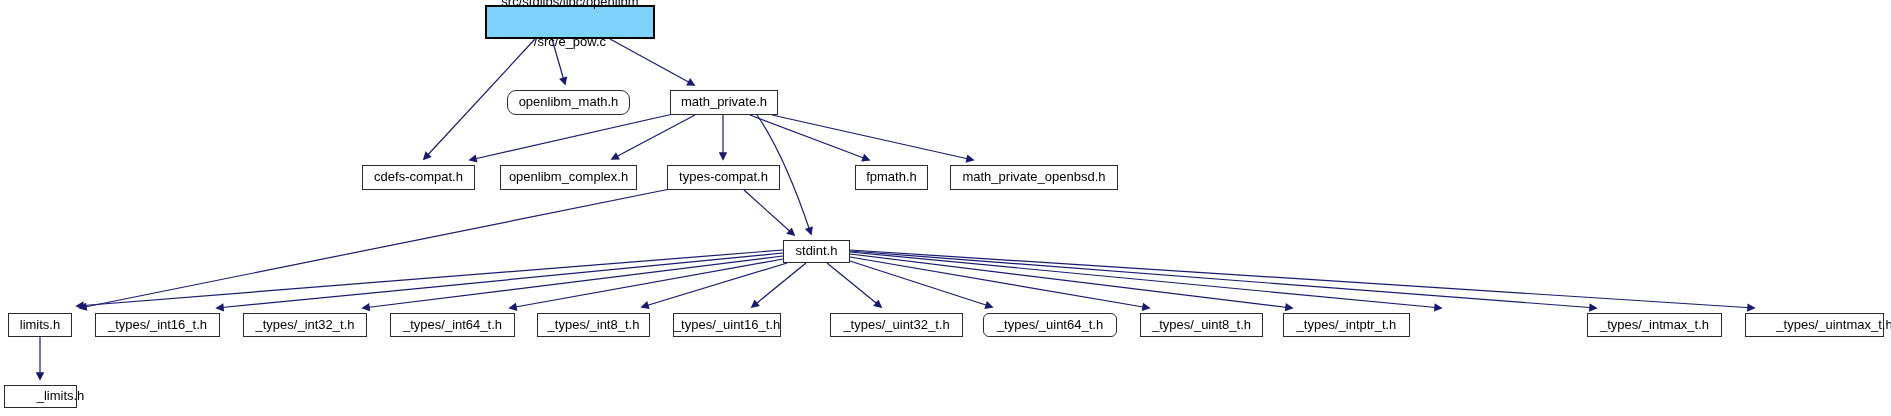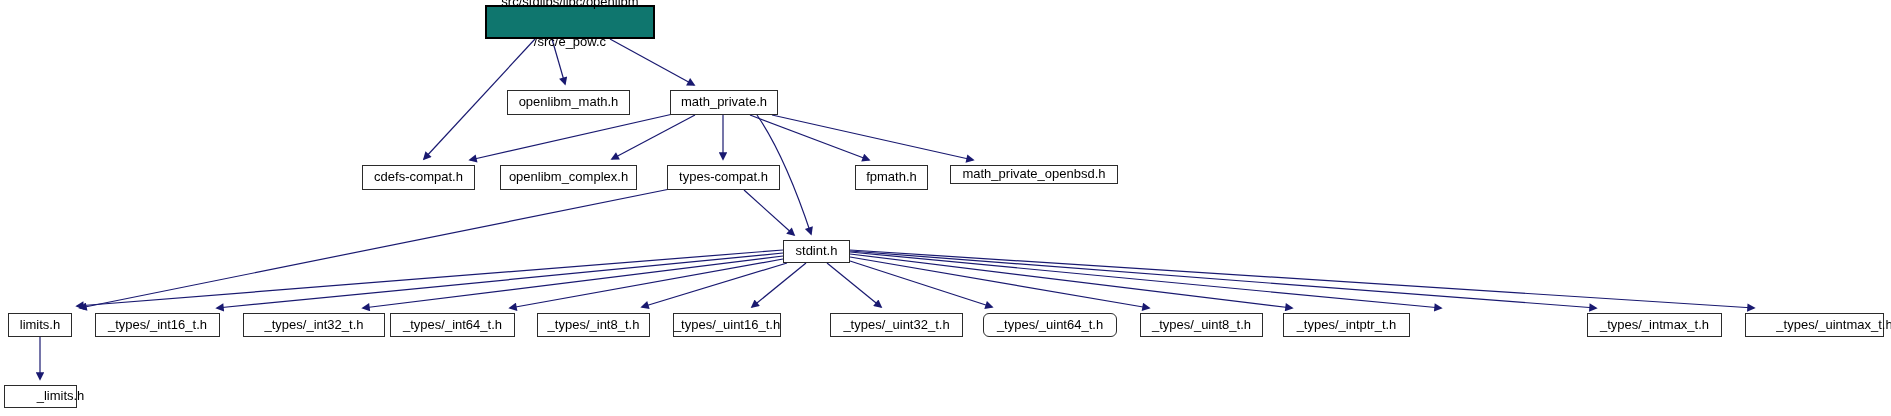--- a/index.html
+++ b/index.html
@@ -15,21 +15,21 @@
     position:absolute;
     box-sizing:border-box;
     background:#ffffff;
     border:1.4px solid #2b2b2b;
     display:flex;align-items:center;justify-content:center;
     font-size:13px;color:#000000;
     white-space:nowrap;
     line-height:1.25;
   }
   .node.root{
-    background:#0f766e;
+    background:#7dd3fc;
     border:2px solid #000000;
     flex-direction:column;
     justify-content:center;
     gap:24px;
   }
   .node.root span{display:block;text-align:center;}
 </style>
 </head>
 <body>
 
@@ -72,54 +72,54 @@
 
       <path d="M40,337 L40,379" marker-end="url(#arrow)"></path>
     </g>
   </svg>
 
   <div class="node root" style="left:485px;top:5px;width:170px;height:34px;">
     <span>src/stdlibs/libc/openlibm</span>
     <span>/src/e_pow.c</span>
   </div>
 
-  <div class="node" style="left:507px;top:90px;width:123px;height:25px;">
+  <div class="node" style="left:507px;top:90px;width:123px;height:25px;border-radius:9px;">
     <span>openlibm_math.h</span>
   </div>
   <div class="node" style="left:670px;top:90px;width:108px;height:25px;text-align:center;">
     <span>math_private.h</span>
   </div>
 
   <div class="node" style="left:362px;top:165px;width:113px;height:25px;">
     <span>cdefs-compat.h</span>
   </div>
   <div class="node" style="left:500px;top:165px;width:137px;height:25px;">
     <span>openlibm_complex.h</span>
   </div>
   <div class="node" style="left:667px;top:165px;width:113px;height:25px;">
     <span>types-compat.h</span>
   </div>
   <div class="node" style="left:855px;top:165px;width:73px;height:25px;">
     <span>fpmath.h</span>
   </div>
-  <div class="node" style="left:950px;top:165px;width:168px;height:19px;">
+  <div class="node" style="left:950px;top:165px;width:168px;height:25px;">
     <span>math_private_openbsd.h</span>
   </div>
 
   <div class="node" style="left:783px;top:240px;width:67px;height:23px;">
     <span>stdint.h</span>
   </div>
 
   <div class="node" style="left:8px;top:313px;width:64px;height:24px;">
     <span>limits.h</span>
   </div>
   <div class="node" style="left:95px;top:313px;width:125px;height:24px;">
     <span>_types/_int16_t.h</span>
   </div>
-  <div class="node" style="left:243px;top:313px;width:142px;height:24px;">
+  <div class="node" style="left:243px;top:313px;width:124px;height:24px;">
     <span>_types/_int32_t.h</span>
   </div>
   <div class="node" style="left:390px;top:313px;width:125px;height:24px;">
     <span>_types/_int64_t.h</span>
   </div>
   <div class="node" style="left:537px;top:313px;width:113px;height:24px;">
     <span>_types/_int8_t.h</span>
   </div>
   <div class="node" style="left:673px;top:313px;width:108px;height:24px;">
     <span>_types/_uint16_t.h</span>

